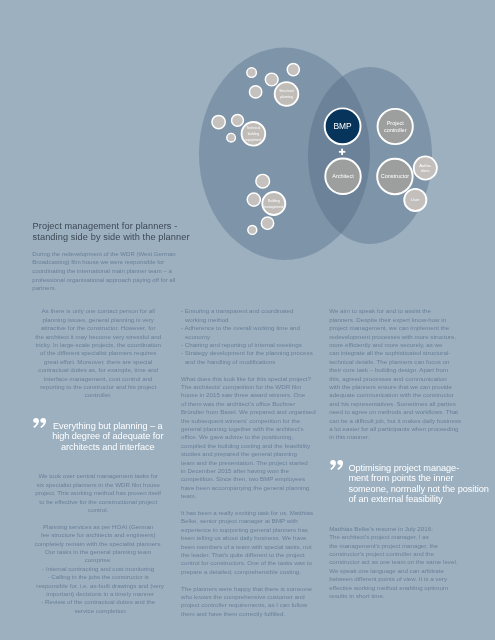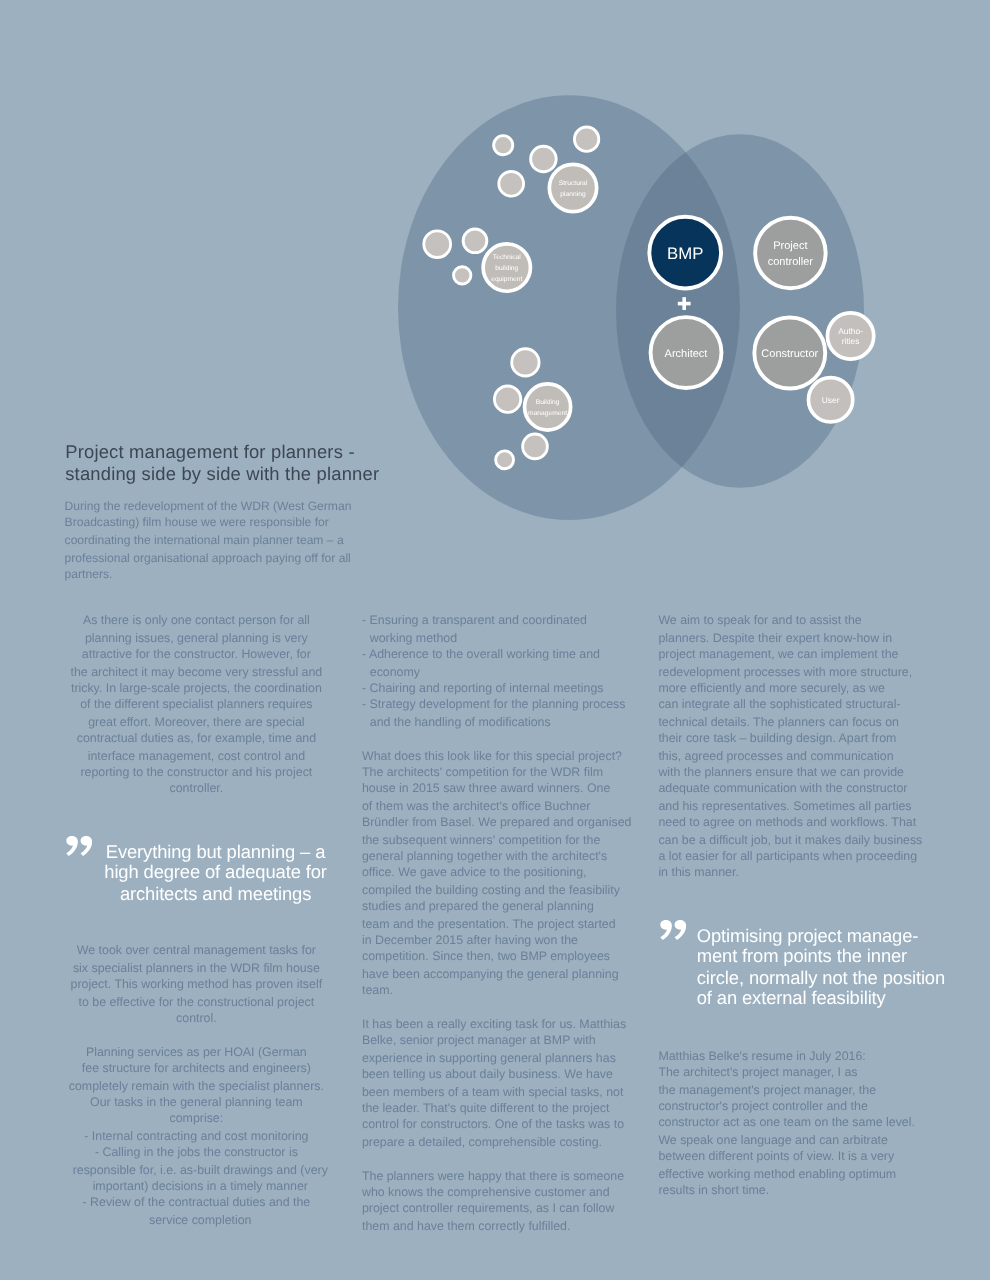--- a/index.html
+++ b/index.html
@@ -143,21 +143,21 @@
 <div class="">reporting to the constructor and his project</div>
 <div class="">controller.</div>
         </div>
 <div class="pull">
           <span class="qmark"><svg viewBox="0 0 13.2 10" width="13.2" height="10">
               <path d="M3.05 0 C4.78 0 5.95 1.15 5.95 2.85 C5.95 5.3 4.35 8.1 1.35 10 L0.15 8.65 C2.05 7.4 3.15 6.1 3.5 4.75 C3.35 4.8 3.2 4.82 3.0 4.82 C1.35 4.82 0.15 3.8 0.15 2.4 C0.15 0.98 1.4 0 3.05 0 Z" fill="#ffffff"></path>
               <path d="M10.2 0 C11.93 0 13.1 1.15 13.1 2.85 C13.1 5.3 11.5 8.1 8.5 10 L7.3 8.65 C9.2 7.4 10.3 6.1 10.65 4.75 C10.5 4.8 10.35 4.82 10.15 4.82 C8.5 4.82 7.3 3.8 7.3 2.4 C7.3 0.98 8.55 0 10.2 0 Z" fill="#ffffff"></path>
             </svg></span>
           <div class="">Everything but planning – a</div>
 <div class="">high degree of adequate for</div>
-<div class="">architects and meetings</div>
+<div class="">architects and interface</div>
         </div>
 <div class="blk">
           <div class="">We took over central management tasks for</div>
 <div class="">six specialist planners in the WDR film house</div>
 <div class="">project. This working method has proven itself</div>
 <div class="">to be effective for the constructional project</div>
 <div class="">control.</div>
         </div>
 <div class="blk">
           <div class="">Planning services as per HOAI (German</div>
@@ -252,21 +252,21 @@
 <div class="">a lot easier for all participants when proceeding</div>
 <div class="">in this manner.</div>
         </div>
 <div class="pull">
           <span class="qmark"><svg viewBox="0 0 13.2 10" width="13.2" height="10">
               <path d="M3.05 0 C4.78 0 5.95 1.15 5.95 2.85 C5.95 5.3 4.35 8.1 1.35 10 L0.15 8.65 C2.05 7.4 3.15 6.1 3.5 4.75 C3.35 4.8 3.2 4.82 3.0 4.82 C1.35 4.82 0.15 3.8 0.15 2.4 C0.15 0.98 1.4 0 3.05 0 Z" fill="#ffffff"></path>
               <path d="M10.2 0 C11.93 0 13.1 1.15 13.1 2.85 C13.1 5.3 11.5 8.1 8.5 10 L7.3 8.65 C9.2 7.4 10.3 6.1 10.65 4.75 C10.5 4.8 10.35 4.82 10.15 4.82 C8.5 4.82 7.3 3.8 7.3 2.4 C7.3 0.98 8.55 0 10.2 0 Z" fill="#ffffff"></path>
             </svg></span>
           <div class="">Optimising project manage-</div>
 <div class="">ment from points the inner</div>
-<div class="">circle, normally not the position</div>
+<div class="">someone, normally not the position</div>
 <div class="">of an external feasibility</div>
         </div>
 <div class="blk">
           <div class="">Matthias Belke's resume in July 2016:</div>
 <div class="">The architect's project manager, I as</div>
 <div class="">the management's project manager, the</div>
 <div class="">constructor's project controller and the</div>
 <div class="">constructor act as one team on the same level.</div>
 <div class="">We speak one language and can arbitrate</div>
 <div class="">between different points of view. It is a very</div>

